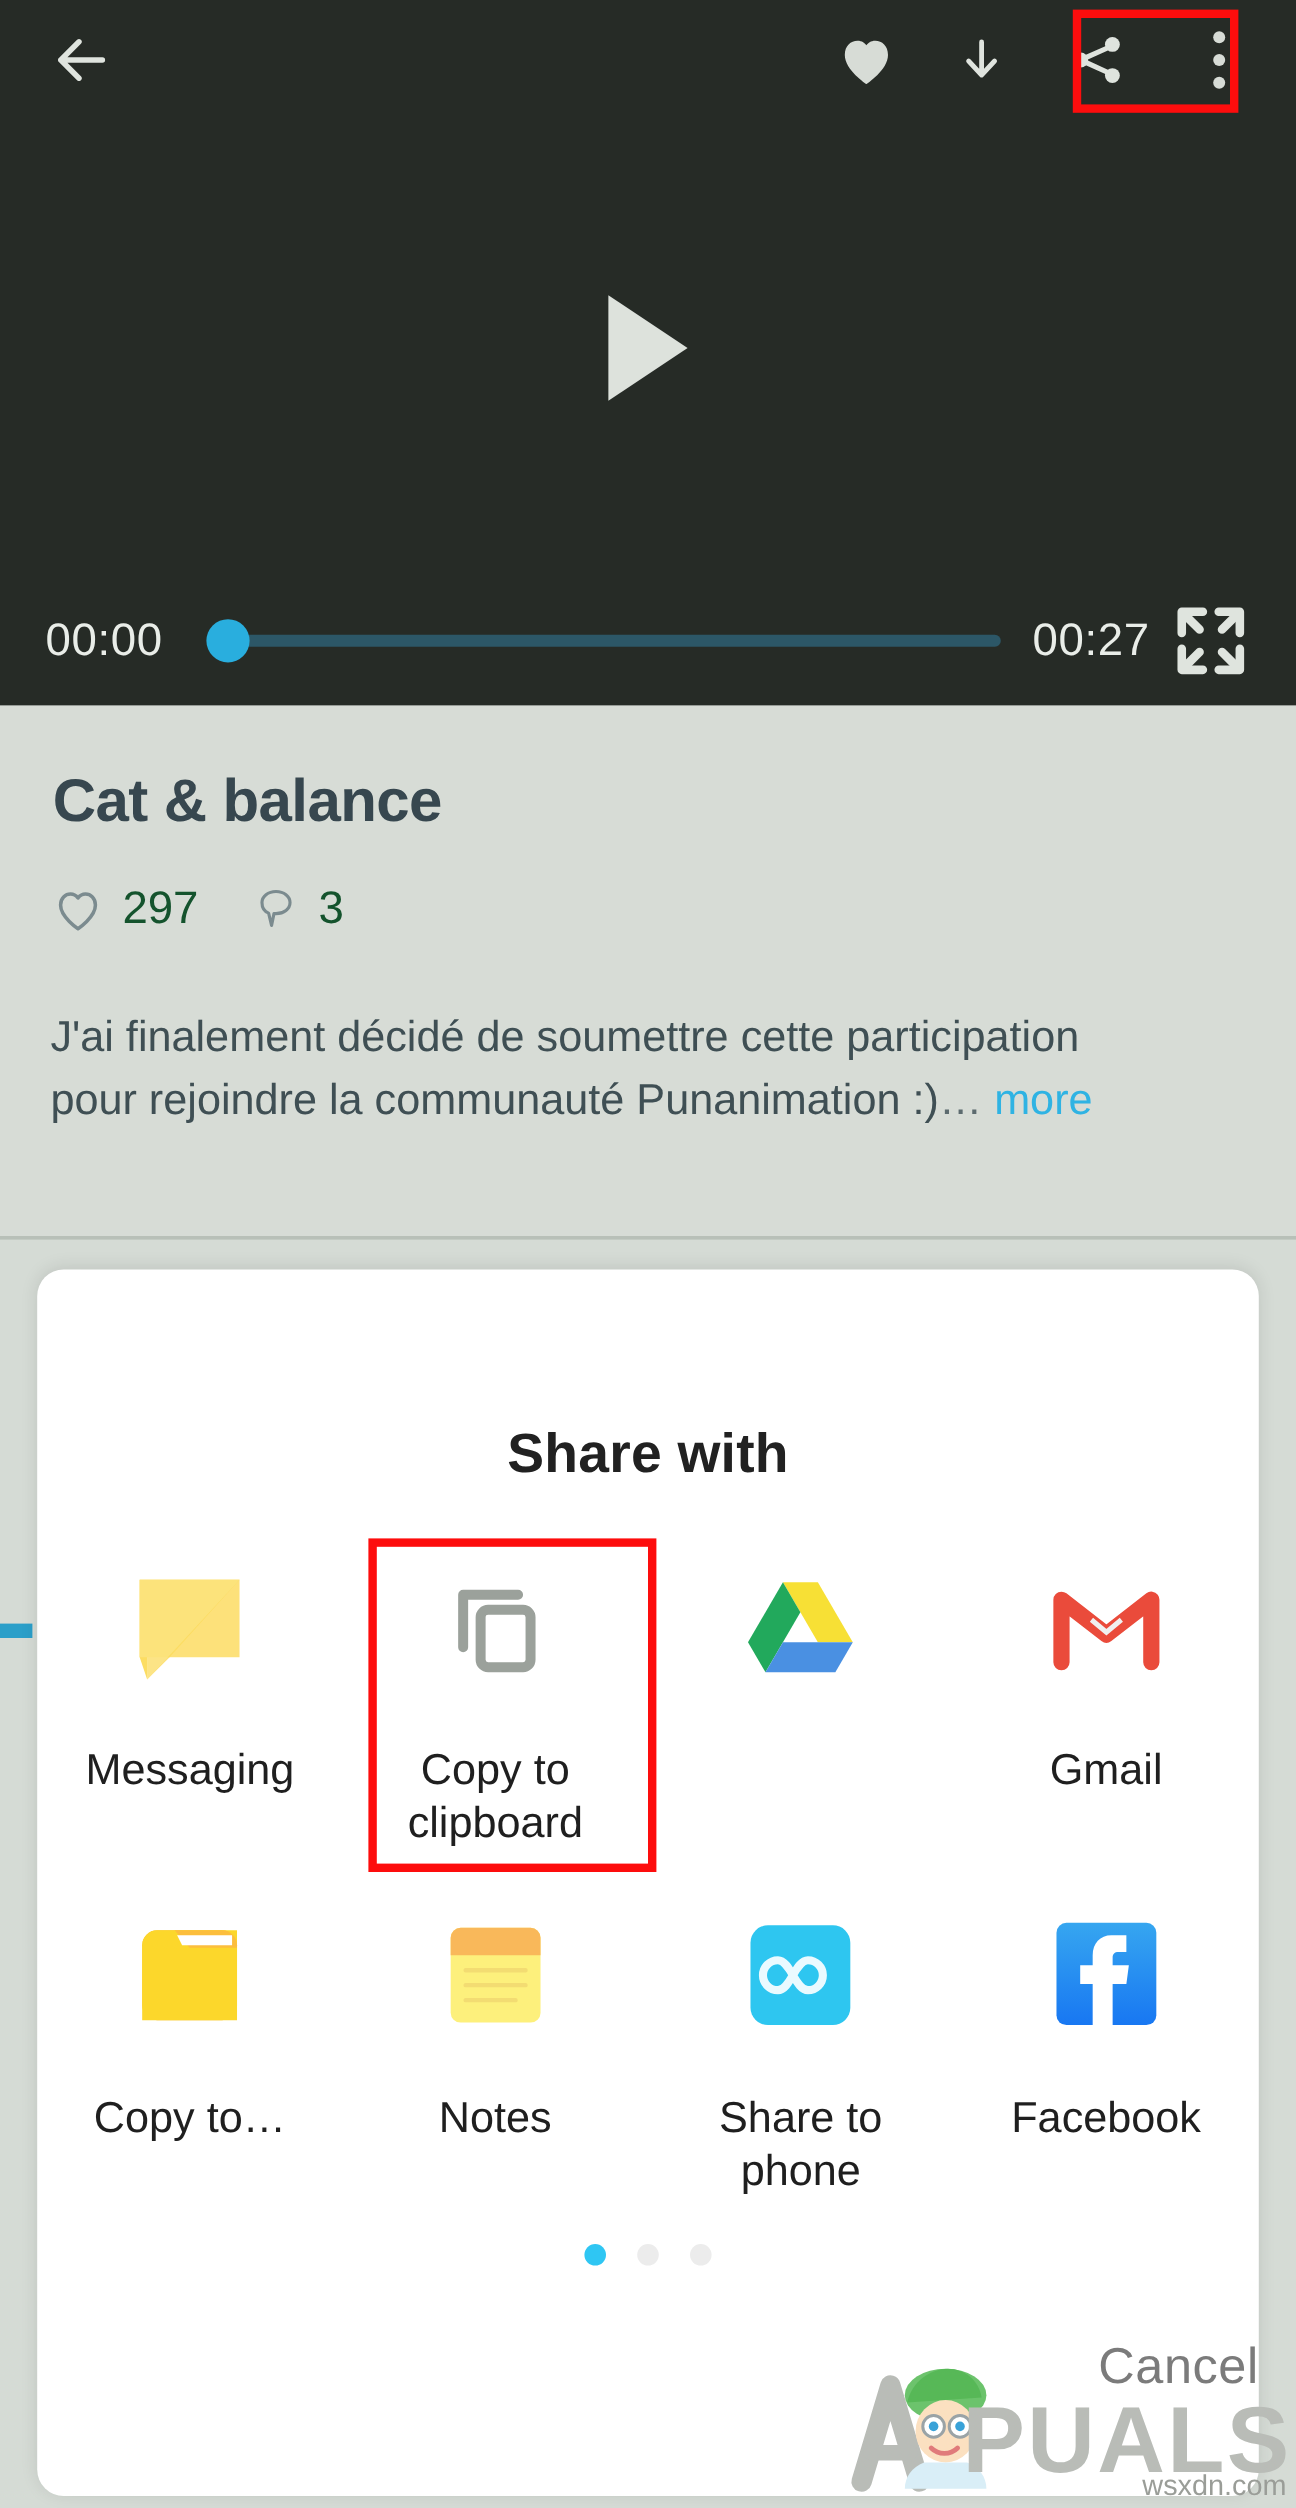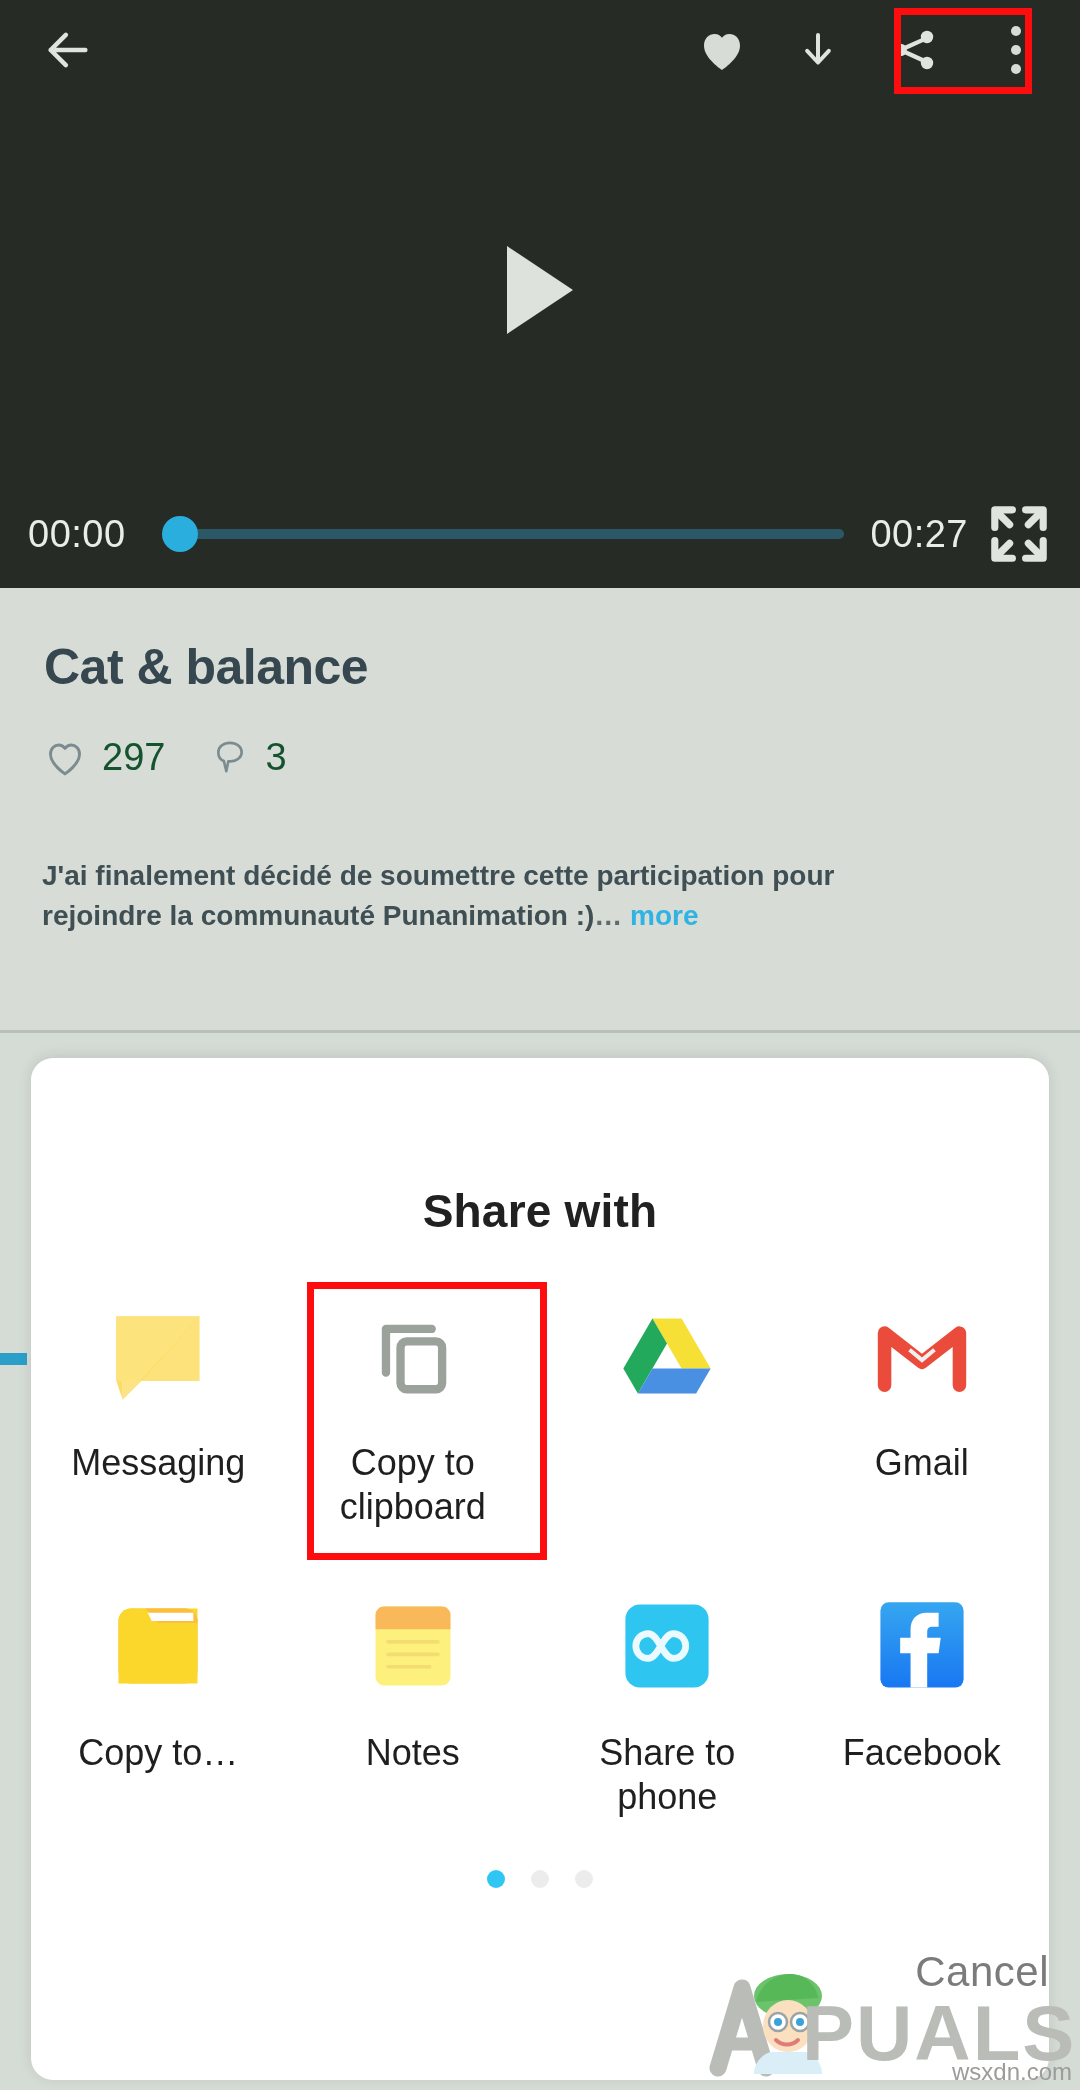--- a/index.html
+++ b/index.html
@@ -42,21 +42,21 @@
   }
   .play-tri {
     width:0; height:0;
     border-left:66px solid #dde2dc;
     border-top:44px solid transparent;
     border-bottom:44px solid transparent;
   }
 
   .controls {
     position:absolute; left:0; bottom:0; width:1080px; height:108px;
-    display:flex; align-items:center; padding:0 28px;
+    display:flex; align-items:center; padding:0 38px;
   }
   .time {
     color:#e9ede8; font-size:38px; letter-spacing:0.5px; flex:0 0 auto;
     font-family:"Liberation Sans", sans-serif;
   }
   .seek {
     position:relative; flex:1 1 auto; height:40px; margin:0 26px;
     display:flex; align-items:center;
   }
   .seek-track {
@@ -71,22 +71,22 @@
   
   .detail { position:absolute; left:0; top:588px; width:1080px; height:442px; background:#d7dcd6; }
   .vid-title {
     position:absolute; left:44px; top:50px;
     font-size:50px; font-weight:bold; color:#37474f; letter-spacing:-0.5px;
   }
   .stats { position:absolute; left:44px; top:148px; display:flex; align-items:center; gap:46px; }
   .stat { display:flex; align-items:center; gap:16px; }
   .stat-num { font-size:38px; color:#14532d; }
   .desc {
-    position:absolute; left:42px; top:268px; width:900px;
-    font-size:28px; line-height:1.44; color:#3f4f54;font-weight:bold;
+    position:absolute; left:42px; top:250px; width:900px;
+    font-size:36px; line-height:1.44; color:#3f4f54;
   }
   .desc .ell { color:#5c6b6f; }
   .desc .more { color:#2fb3e3; }
   .divider {
     position:absolute; left:0; top:1030px; width:1080px; height:3px; background:#b8c0b8;
   }
   .blue-edge {
     position:absolute; left:0; top:1353px; width:27px; height:12px; background:#2b9fc9;
   }
 
@@ -104,21 +104,21 @@
   .grid {
     position:absolute; left:0; top:232px; width:100%;
     display:grid; grid-template-columns:repeat(4,1fr); row-gap:0px;
   }
   .cell {
     display:flex; flex-direction:column; align-items:center;
     padding-top:12px; min-height:290px;
   }
   .cell .ic { width:108px; height:108px; display:flex; align-items:center; justify-content:center; }
   .cell .lb {
-    margin-top:31px; font-size:36px; color:#1f1f1f; text-align:center;
+    margin-top:43px; font-size:36px; color:#1f1f1f; text-align:center;
     line-height:1.22; max-width:230px;
   }
   .dots {
     position:absolute; left:0; top:812px; width:100%;
     display:flex; justify-content:center; gap:26px;
   }
   .dots i { width:18px; height:18px; border-radius:50%; background:#ececec; display:block; }
   .dots i.on { background:#2fc6f3; }
   .cancel {
     position:absolute; left:0; top:890px; width:100%; text-align:right;

